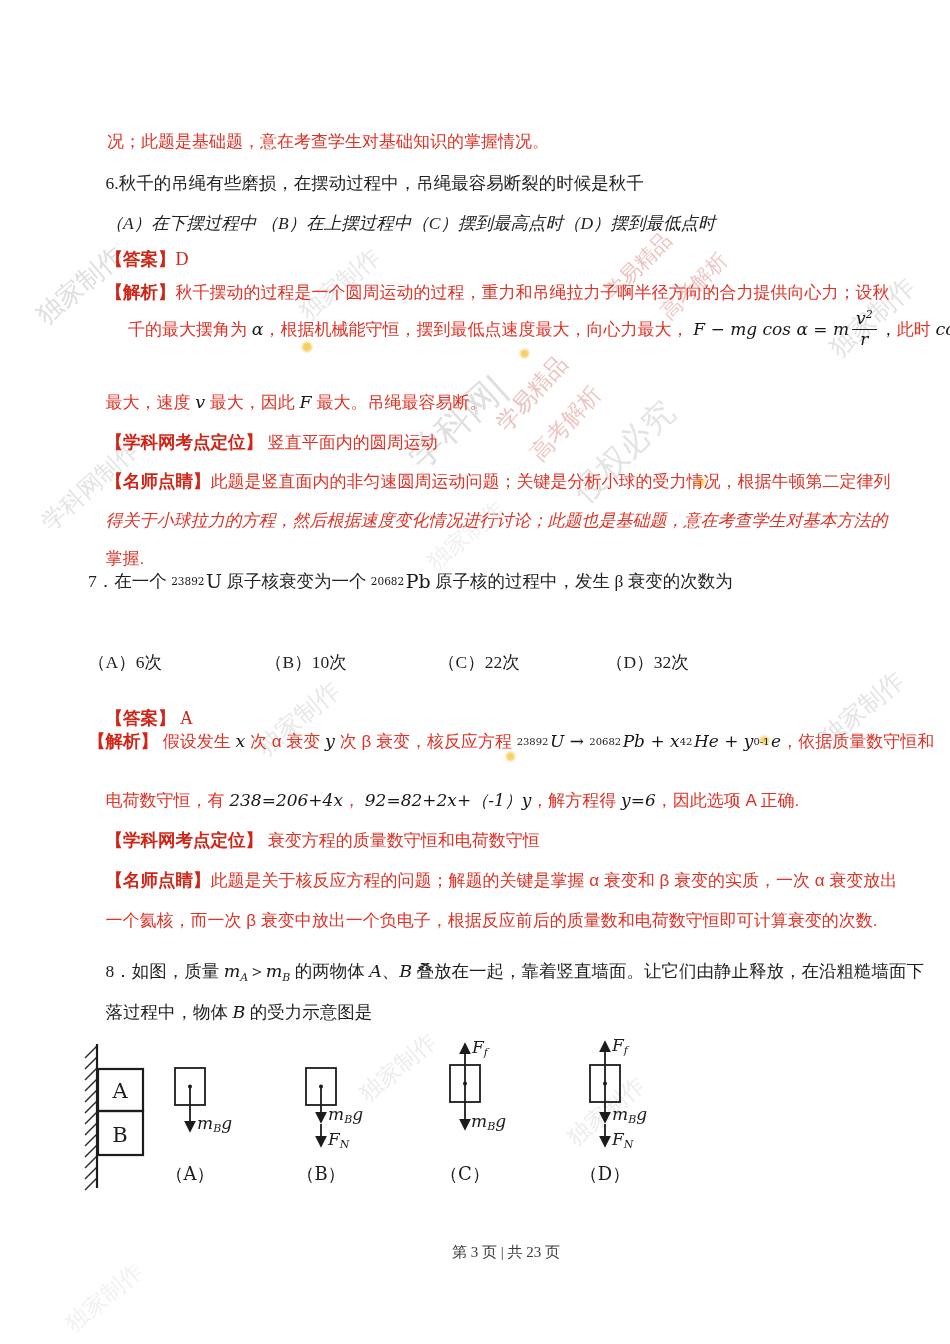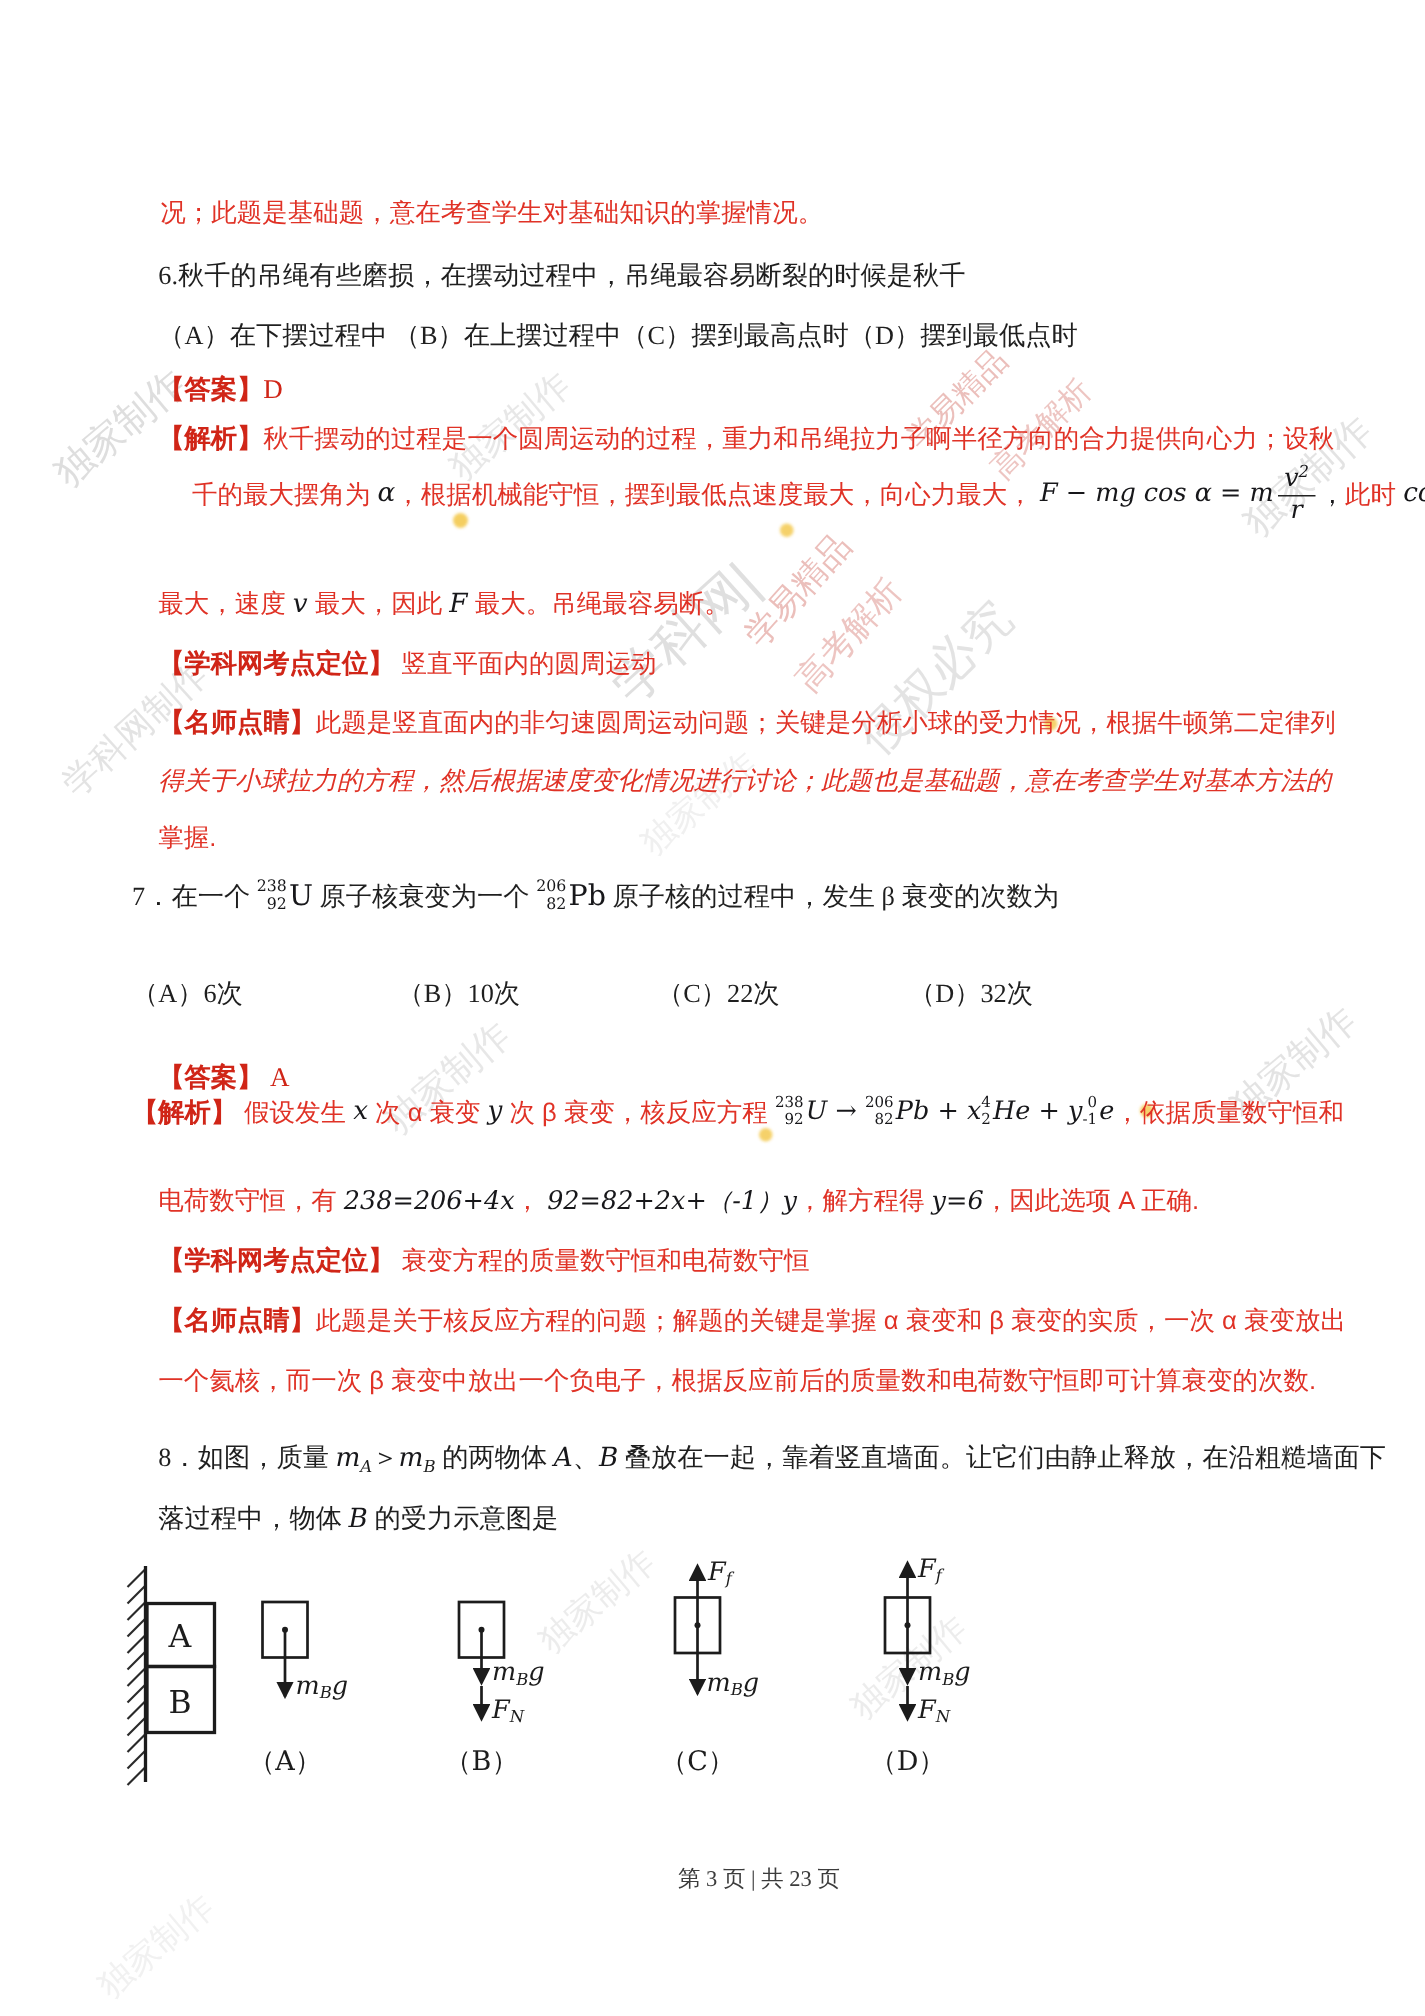--- a/index.html
+++ b/index.html
@@ -13,21 +13,21 @@
   .rlabel{color:#d02517;font-weight:700;font-family:"Liberation Sans",sans-serif;font-size:17.5px;}
   .ransw{color:#d02517;font-family:"Liberation Serif",serif;font-size:18px;}
   .math{font-family:"DejaVu Serif",serif;font-style:italic;color:#17171a;font-size:17.5px;}
   .msub{font-size:11px;vertical-align:-4px;font-style:italic;font-family:"DejaVu Serif",serif;}
   .frac{display:inline-flex;flex-direction:column;align-items:center;line-height:1.05;margin:0 3px;
         font-family:"DejaVu Serif",serif;font-style:italic;color:#17171a;font-size:17px;}
   .frac .num{padding:0 4px 1px;border-bottom:1.4px solid #222;}
   .frac .den{padding-top:1px;}
   .sup{font-size:11px;vertical-align:6px;}
   .nuc{display:inline-flex;align-items:center;font-family:"DejaVu Serif",serif;color:#17171a;}
-  .nuc .nums{display:flex;flex-direction:column;align-items:flex-end;font-size:10.5px;line-height:12px;font-style:normal;}
+  .nuc .nums{display:flex;flex-direction:row;align-items:flex-end;font-size:10.5px;line-height:12px;font-style:normal;}
   .nuc .sym{font-size:19px;margin-left:1.5px;}
   .nuc.eqn .nums{font-size:10px;line-height:11px;}
   .nuc.eqn .sym{font-size:17px;font-style:italic;}
   .eqtxt{font-family:"DejaVu Serif",serif;font-style:italic;color:#17171a;font-size:17px;}
   .opt{position:absolute;top:0;white-space:pre;}
   .wm{position:absolute;pointer-events:none;font-family:"Liberation Sans",sans-serif;white-space:pre;z-index:0;}
   .dot{position:absolute;border-radius:50%;filter:blur(1px);z-index:0;}
   .footer{position:absolute;top:1243px;left:0;width:100%;text-align:center;font-size:15px;
           color:#3c3c3c;font-family:"Liberation Serif",serif;padding-left:31px;}
   svg text{font-family:"DejaVu Serif",serif;}
@@ -60,21 +60,21 @@
   <div class="dot" style="left:506px;top:752px;width:9px;height:9px;background:#f3c645;opacity:.8;"></div>
   <div class="dot" style="left:760px;top:736px;width:9px;height:9px;background:#f3c645;opacity:.8;"></div>
 
   <div class="line red" style="top:110px;">
     <span>况；此题是基础题，意在考查学生对基础知识的掌握情况。</span>
   </div>
 
   <div class="line" style="top:150px;">
     <span>6.秋千的吊绳有些磨损，在摆动过程中，吊绳最容易断裂的时候是秋千</span>
   </div>
-  <div class="line" style="top:190px;">
+  <div class="line" style="top:190px;font-style:italic;">
     <span>（A）在下摆过程中 （B）在上摆过程中（C）摆到最高点时（D）摆到最低点时</span>
   </div>
   <div class="line" style="top:226px;">
     <span class="rlabel">【答案】</span><span class="ransw">D</span>
   </div>
   <div class="line" style="top:259px;">
     <span class="rlabel">【解析】</span><span class="red">秋千摆动的过程是一个圆周运动的过程，重力和吊绳拉力子啊半径方向的合力提供向心力；设秋</span>
   </div>
   <div class="line flexline" style="top:300px;height:58px;margin-left:40px;">
     <span class="red">千的最大摆角为 </span><span class="math">α</span><span class="red">，根据机械能守恒，摆到最低点速度最大，向心力最大， </span><span class="eqtxt">F − mg cos α = m</span><span class="frac"><span class="num"><span>v</span><span class="sup">2</span></span><span class="den">r</span></span><span class="eqtxt" style="font-style:normal;">，</span><span class="red">此时 </span><span class="math">cos α</span>
@@ -88,21 +88,21 @@
   <div class="line" style="top:448px;">
     <span class="rlabel">【名师点睛】</span><span class="red">此题是竖直面内的非匀速圆周运动问题；关键是分析小球的受力情况，根据牛顿第二定律列</span>
   </div>
   <div class="line" style="top:488px;font-style:italic;">
     <span class="red">得关于小球拉力的方程，然后根据速度变化情况进行讨论；此题也是基础题，意在考查学生对基本方法的</span>
   </div>
   <div class="line" style="top:526px;">
     <span class="red">掌握.</span>
   </div>
 
-  <div class="line flexline" style="top:576px;height:42px;">
+  <div class="line flexline" style="top:560px;height:42px;">
     <span>7．在一个 </span><span class="nuc"><span class="nums"><span>238</span><span>92</span></span><span class="sym">U</span></span><span> 原子核衰变为一个 </span><span class="nuc"><span class="nums"><span>206</span><span>82</span></span><span class="sym">Pb</span></span><span> 原子核的过程中，发生 β 衰变的次数为</span>
   </div>
   <div class="line" style="top:650px;width:800px;height:24px;">
     <span class="opt" style="left:0;">（A）6次</span>
     <span class="opt" style="left:177px;">（B）10次</span>
     <span class="opt" style="left:350px;">（C）22次</span>
     <span class="opt" style="left:518px;">（D）32次</span>
   </div>
   <div class="line" style="top:685px;">
     <span class="rlabel">【答案】</span><span class="ransw"> A</span>

